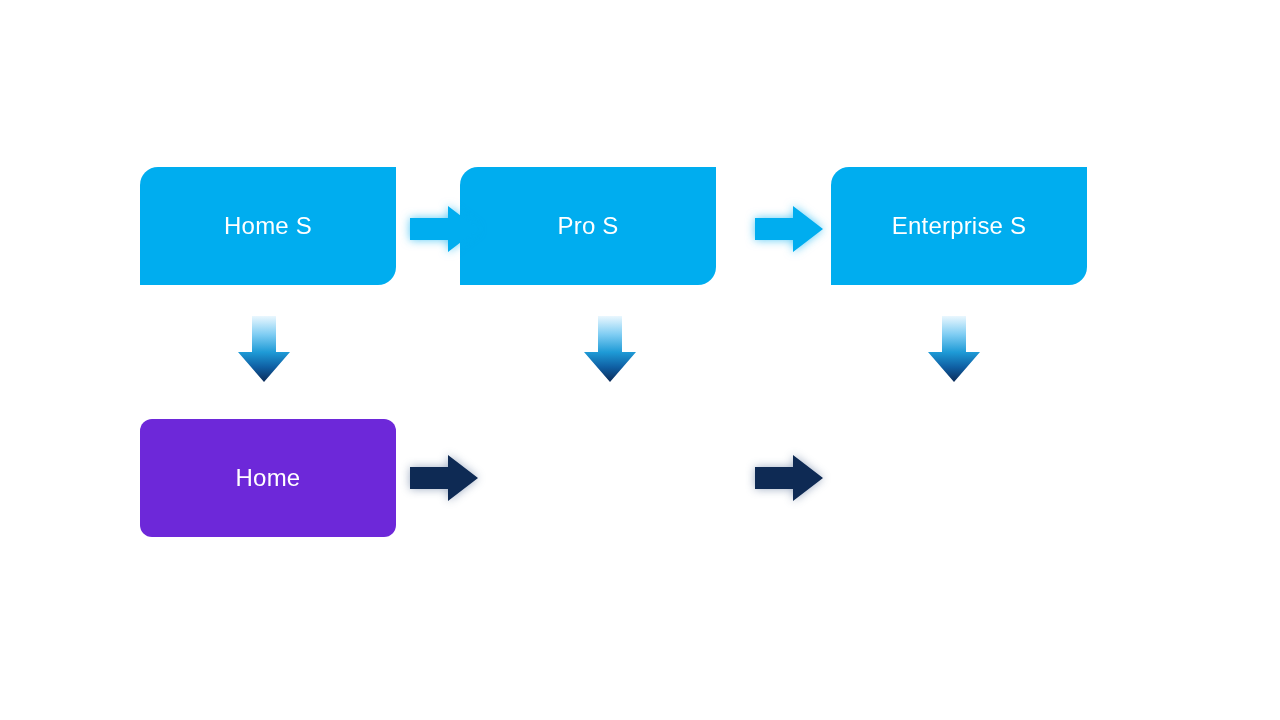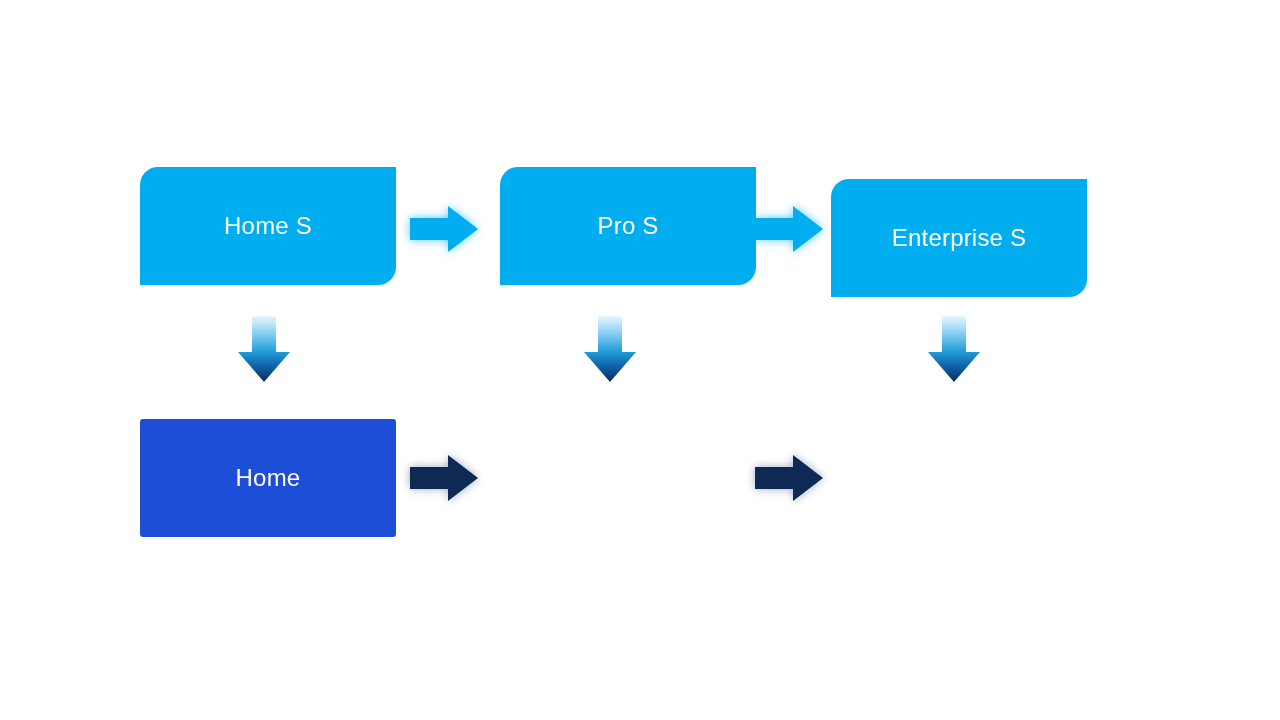--- a/index.html
+++ b/index.html
@@ -26,26 +26,26 @@
     font-size: 24px;
     letter-spacing: 0.2px;
   }
   .box-top {
     top: 167px;
     background: #00adef;
     border-radius: 18px 0 18px 0;
   }
   .box-bottom {
     top: 419px;
-    background: #1d4ed8;
-    border-radius: 3px;
+    background: #6d28d9;
+    border-radius: 12px;
   }
   .col1 { left: 140px; }
-  .col2 { left: 500px; }
-  .col3 { left: 831px; margin-top: 12px; }
+  .col2 { left: 460px; }
+  .col3 { left: 831px; }
 
   .arrow {
     position: absolute;
     display: block;
   }
   .arrow-right-top {
     top: 204px;
     filter: drop-shadow(0 0 5px rgba(0, 173, 239, 0.65));
   }
   .arrow-right-bottom {

